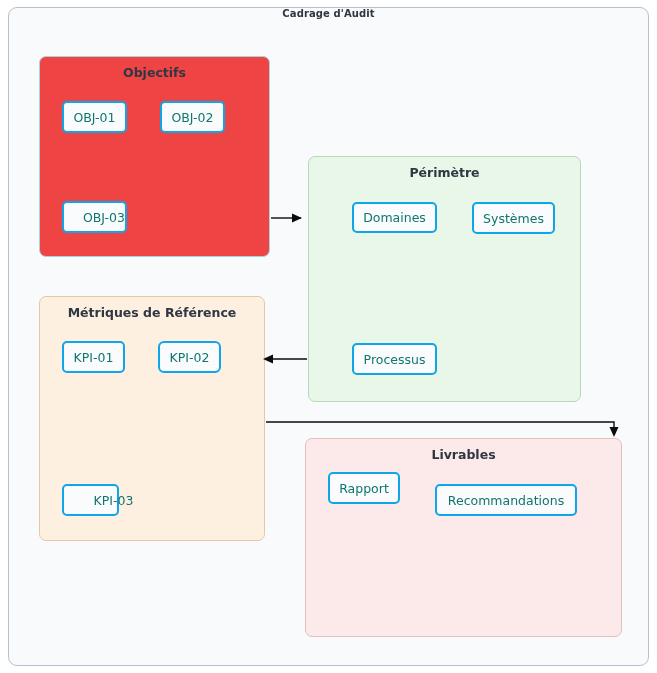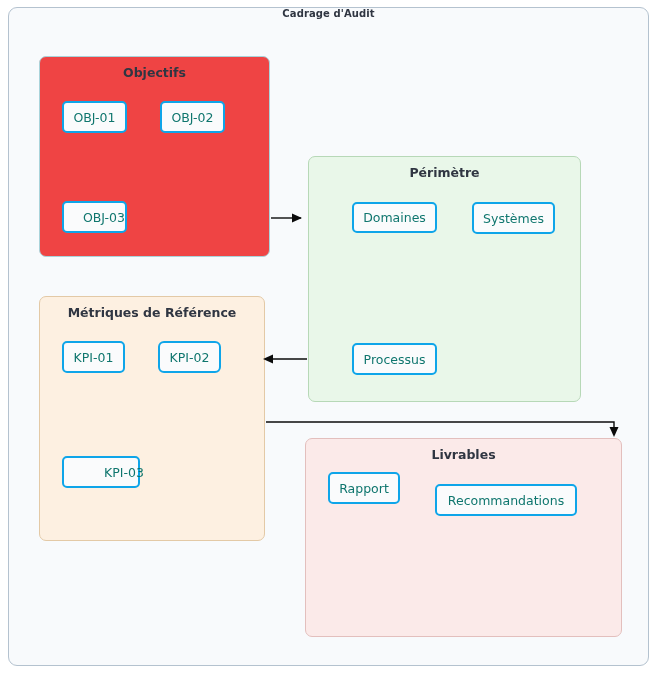--- a/index.html
+++ b/index.html
@@ -130,21 +130,21 @@
 
   <div class="cluster cl-metriques" style="left:39px; top:296px; width:226px; height:245px;">
     <div class="cluster-title">Métriques de Référence</div>
   </div>
   <div class="node" style="left:62px; top:341px; width:63px; height:32px;">
     <span>KPI-01</span>
   </div>
   <div class="node" style="left:158px; top:341px; width:63px; height:32px;border-radius:6px;">
     <span>KPI-02</span>
   </div>
-  <div class="node" style="left:62px; top:456px; width:78px; height:32px;padding-left:46px;">
+  <div class="node" style="left:62px; top:484px; width:57px; height:32px;padding-left:46px;">
     <span>KPI-03</span>
   </div>
 
   <div class="cluster cl-livrables" style="left:305px; top:438px; width:317px; height:199px;">
     <div class="cluster-title">Livrables</div>
   </div>
   <div class="node" style="left:328px; top:472px; width:72px; height:32px;">
     <span>Rapport</span>
   </div>
   <div class="node" style="left:435px; top:484px; width:142px; height:32px;text-align:right;">

